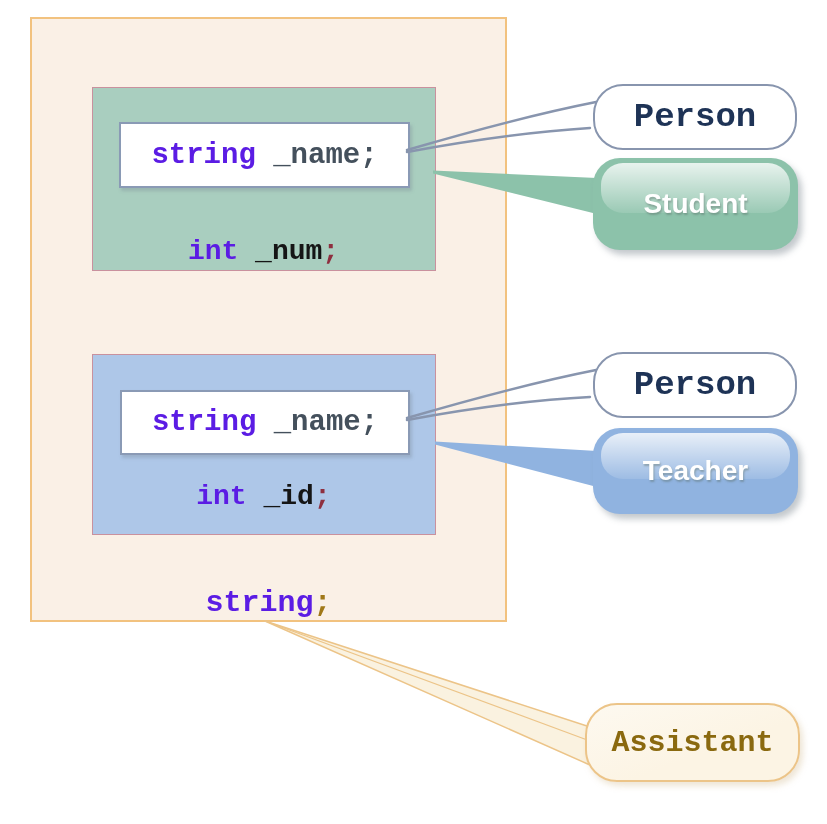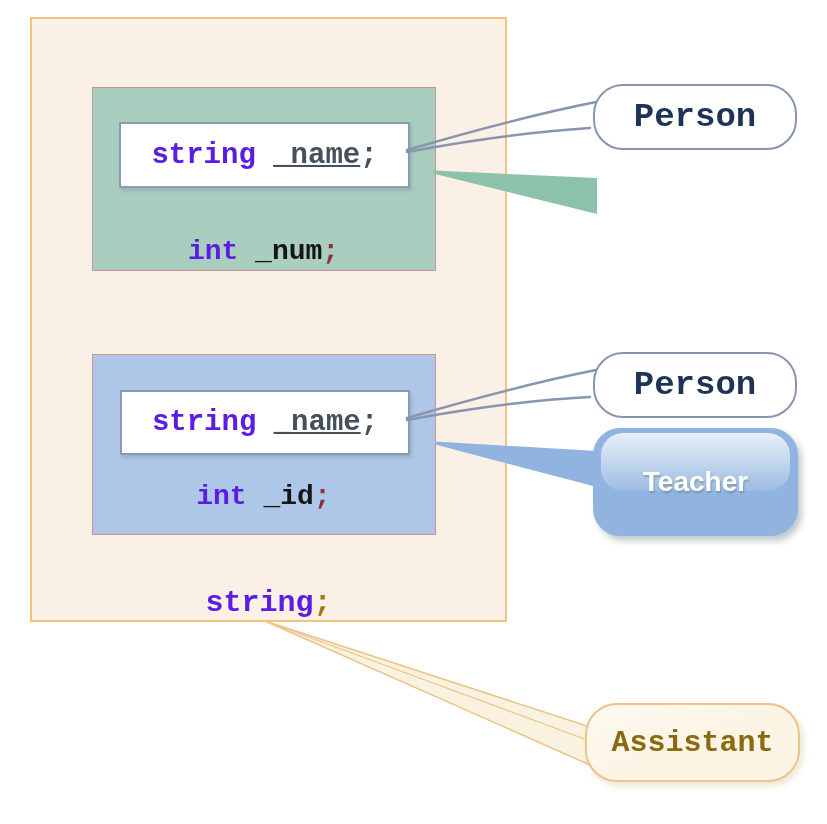--- a/index.html
+++ b/index.html
@@ -30,21 +30,21 @@
     font-family:"Liberation Mono","DejaVu Sans Mono",monospace;
     font-weight:bold;white-space:nowrap;
   }
   .code-line{position:absolute;display:flex;align-items:flex-end;justify-content:center;}
   .num-line{left:90px;top:224px;width:344px;height:40px;font-size:28px;}
   .id-line{left:90px;top:469px;width:344px;height:40px;font-size:28px;}
   .major-line{left:30px;top:578px;width:477px;height:40px;font-size:30px;}
   .name-size{font-size:29px;}
   .kw{color:var(--keyword,#5b1ce4);font-family:Liberation Mono, monospace;}
   .ident{margin-left:1ch;}
-  .ident-muted{color:var(--ident-muted,#44505c);text-decoration:underline;}
+  .ident-muted{color:var(--ident-muted,#44505c);}
   .ident-dark{color:var(--ident-dark,#151515);}
   .semi-muted{color:var(--ident-muted,#44505c);}
   .semi-red{color:var(--semi-red,#8e2f3f);}
   .semi-gold{color:var(--semi-gold,#a07818);}
   
   .connectors{position:absolute;left:0;top:0;width:827px;height:824px;pointer-events:none;}
   .person-line{stroke:var(--person-border,#8495ae);stroke-width:2.5;fill:none;stroke-linecap:round;}
   .wedge-student{fill:var(--student-pill,#8cc2aa);}
   .wedge-teacher{fill:var(--teacher-pill,#90b3e0);}
   .wedge-assistant{fill:#faf2e0;stroke:var(--assistant-border,#ecc488);stroke-width:1.5;stroke-linejoin:round;}
@@ -67,21 +67,21 @@
     text-shadow:1px 2px 2px rgba(90,110,105,.45);
     box-shadow:4px 5px 6px rgba(125,135,145,.45);
   }
   .pill::before{
     content:"";position:absolute;left:8px;right:8px;top:5px;height:54%;
     border-radius:22px;
     background:linear-gradient(to bottom,rgba(255,255,255,.8),rgba(255,255,255,.12));
   }
   .pill span{position:relative;}
   .student-pill{left:593px;top:158px;width:205px;height:92px;background:var(--student-pill,#8cc2aa);}
-  .teacher-pill{left:593px;top:428px;width:205px;height:108px;background:var(--teacher-pill,#90b3e0);}
+  .teacher-pill{left:593px;top:428px;width:205px;height:86px;background:var(--teacher-pill,#90b3e0);}
   .assistant-pill{
     left:585px;top:703px;width:215px;height:79px;
     background:linear-gradient(160deg,#fdf9f0 0%,var(--assistant-bg,#fcf4e4) 60%);
     border:2px solid var(--assistant-border,#ecc488);
     font-family:"Liberation Mono","DejaVu Sans Mono",monospace;
     font-weight:bold;font-size:30px;color:var(--assistant-text,#8a690f);
     box-shadow:3px 4px 6px rgba(205,180,135,.35);
     border-radius:32px;
   }
 </style>
@@ -131,20 +131,23 @@
     <path class="person-line" d="M407,418 Q520,385 596,370"></path>
     <path class="person-line" d="M407,420 Q510,401 590,397"></path>
     <polygon class="wedge-teacher" points="435,441.5 597,451 597,487 435,444.5"></polygon>
     <polygon class="wedge-assistant" points="265,621 590,727 590,765"></polygon>
     <path class="wedge-assistant-mid" d="M265,621 L590,741"></path>
   </svg>
 
   <div class="bubble person-bubble person-top">
     <span>Person</span>
   </div>
+  <div class="bubble pill student-pill">
+    <span>Student</span>
+  </div>
   <div class="bubble person-bubble person-middle">
     <span>Person</span>
   </div>
   <div class="bubble pill teacher-pill">
     <span>Teacher</span>
   </div>
   <div class="bubble assistant-pill">
     <span>Assistant</span>
   </div>
 

